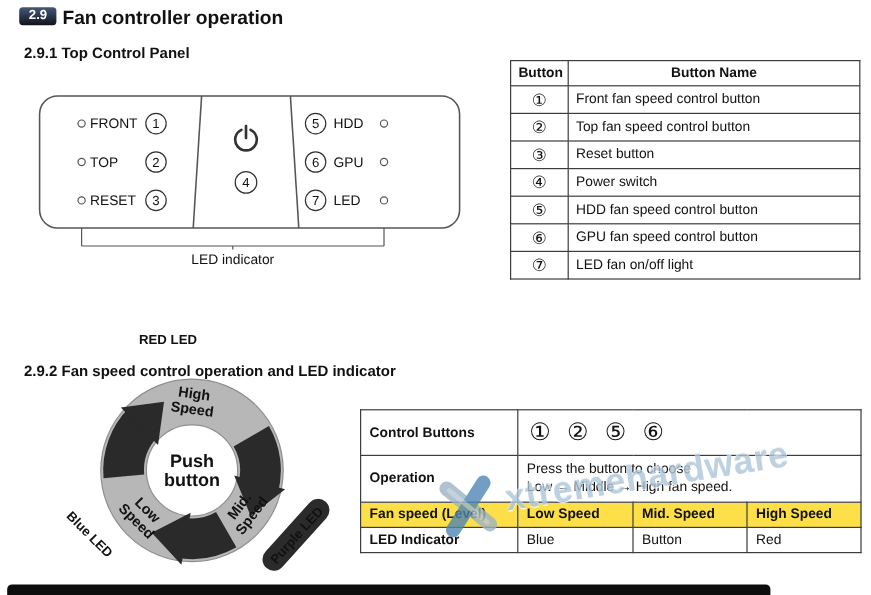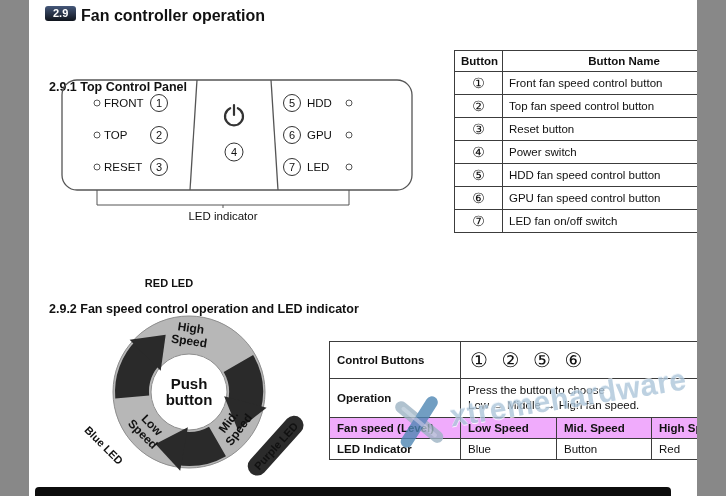--- a/index.html
+++ b/index.html
@@ -1,51 +1,51 @@
 <!DOCTYPE html>
 <html><head>
 <meta charset="utf-8">
 <style>
   * { margin:0; padding:0; box-sizing:border-box; }
   body { background:#888; }
   .page {
-    position:relative; width:668px; height:496px; background:#fff;
+    position:relative; width:726px; height:496px; background:#fff;
     font-family:"Liberation Sans", sans-serif; color:#111; overflow:hidden;
     margin:0 auto;
   }
   .abs { position:absolute; }
   .badge {
     left:16px; top:6px; padding:1px 8px 2px 8px;
     background:linear-gradient(#45587a,#10141c);
     color:#fff; font-size:11px; font-weight:bold; border-radius:3px;
   }
   .page-title { left:52px; top:7px; font-size:16px; font-weight:bold; }
   .sec-heading { font-size:12.5px; font-weight:bold; }
-  #sec1-heading { left:20px; top:37px;margin-top:43px; }
+  #sec1-heading { left:20px; top:37px; }
   #sec2-heading { left:20px; top:256px;margin-top:46px; }
 
   svg { font-family:"Liberation Sans", sans-serif; }
   svg text { fill:#111; }
   .plabel { font-size:11.5px; }
   .pdigit { font-size:11px; text-anchor:middle; }
   .annot  { font-size:11.5px; text-anchor:middle; }
 
   
   .btn-table { left:425px; top:50px; width:292px; border-collapse:collapse; table-layout:fixed; }
   .btn-table th, .btn-table td { border:1px solid #3c3c3c; font-size:11.5px; padding:3px 6px; height:21px; }
   .btn-table th { font-weight:bold; text-align:center; }
   .btn-table .c1 { width:48px; text-align:center; }
   .btn-table td.c1 { font-size:14px; }
 
   
   .speed-table { left:300px; top:341px; width:417px; border-collapse:collapse; table-layout:fixed; }
   .speed-table td { border:1px solid #3c3c3c; font-size:11.5px; padding:4px 7px; vertical-align:middle; }
   .speed-table td.lbl { font-weight:bold; }
   .speed-table td.circ { font-size:20px; letter-spacing:4px; padding:6px 9px; }
-  .speed-table tr.lvl td { font-weight:bold; background:#f0abfc; }
+  .speed-table tr.lvl td { font-weight:bold; background:#fde047; }
   .op-line { line-height:15px; }
 
   .note { left:300px; top:461px; font-size:11px; width:420px; }
   .note b { color:#17375e; }
 
   .watermark {
     left:362px; top:398px; width:400px; display:flex; align-items:center; gap:4px;
     transform:rotate(-9deg); transform-origin:left center;
     opacity:0.8; pointer-events:none; z-index:6;
   }
@@ -150,21 +150,21 @@
     <tr>
       <td class="c1">⑤</td>
       <td>HDD fan speed control button</td>
     </tr>
     <tr>
       <td class="c1">⑥</td>
       <td>GPU fan speed control button</td>
     </tr>
     <tr>
       <td class="c1">⑦</td>
-      <td>LED fan on/off switch</td>
+      <td>LED fan on/off light</td>
     </tr>
   </tbody>
     </table>
 
   <div class="abs sec-heading" id="sec2-heading">2.9.2 Fan speed control operation and LED indicator</div>
 
   <svg class="abs" style="left:28px; top:272px;" width="265" height="222" viewBox="0 0 265 222">
     <defs>
       <marker id="ah" markerUnits="userSpaceOnUse" markerWidth="34" markerHeight="46" refX="6" refY="23" orient="auto">
         <path d="M1,1 L30,23 L1,45 Z" fill="#2a2a2a"></path>

